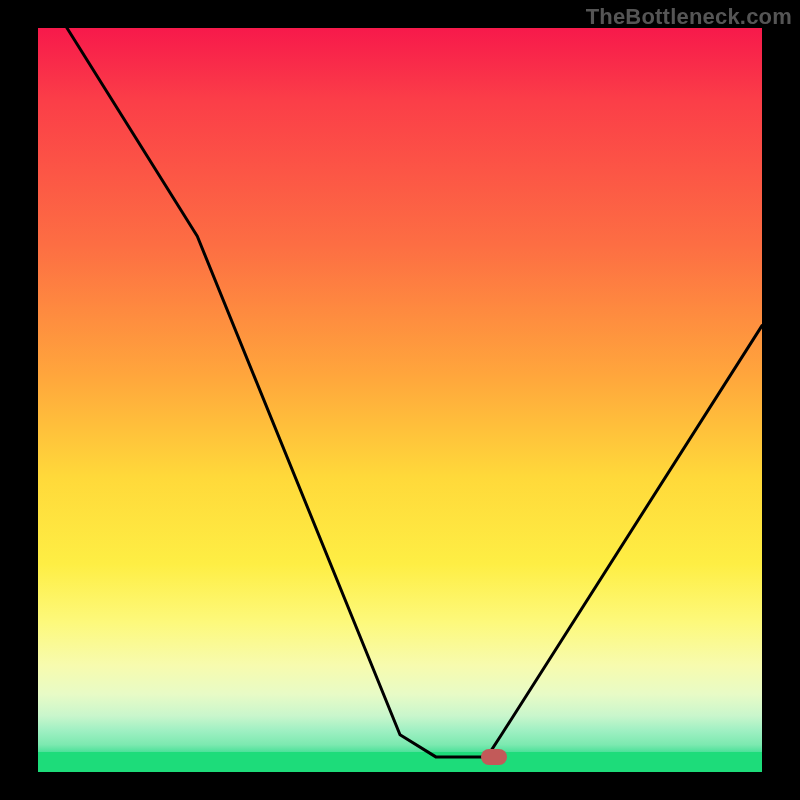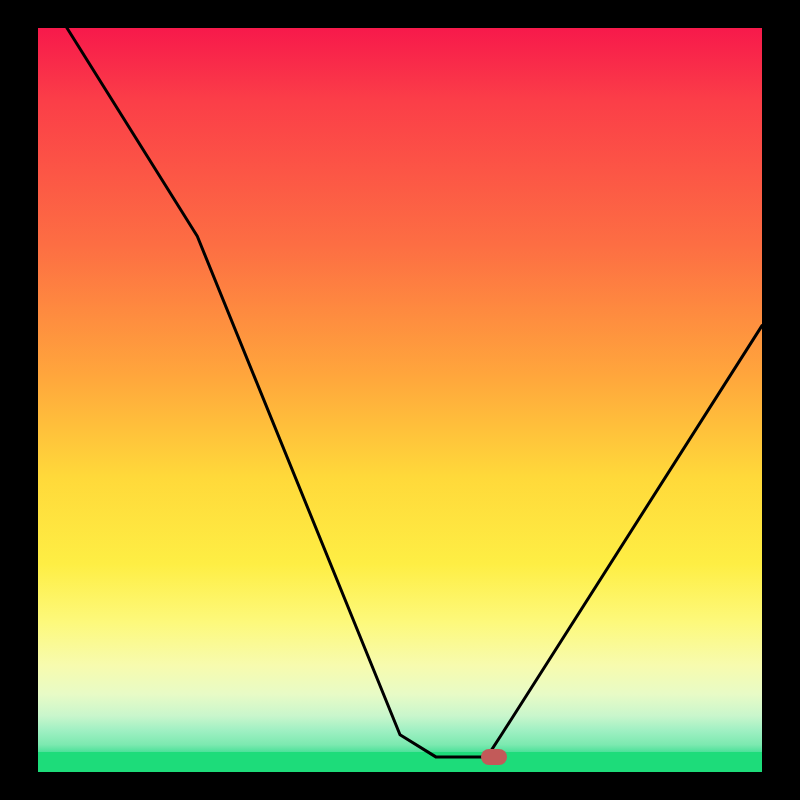--- a/index.html
+++ b/index.html
@@ -96,20 +96,21 @@
     stroke-width: 3px;
     stroke-linecap: round;
     stroke-linejoin: round;
   }
 </style>
 </head>
 <body>
 
 <div class="frame">
 
+  <div class="watermark">TheBottleneck.com</div>
 
   <div class="plot">
     <div class="gradient"></div>
     <div class="green-band"></div>
 
     <svg class="curve" viewBox="0 0 724 744" preserveAspectRatio="none">
       <path d="M 29.0 0.0 L 159.3 208.3 L 362.0 706.8 L 398.2 729.1 L 448.9 729.1 L 463.4 706.8 L 724.0 297.6"></path>
     </svg>
 
     <div class="marker" style="left: 456.12px; top: 729.12px; background: rgb(194, 90, 89);"></div>

